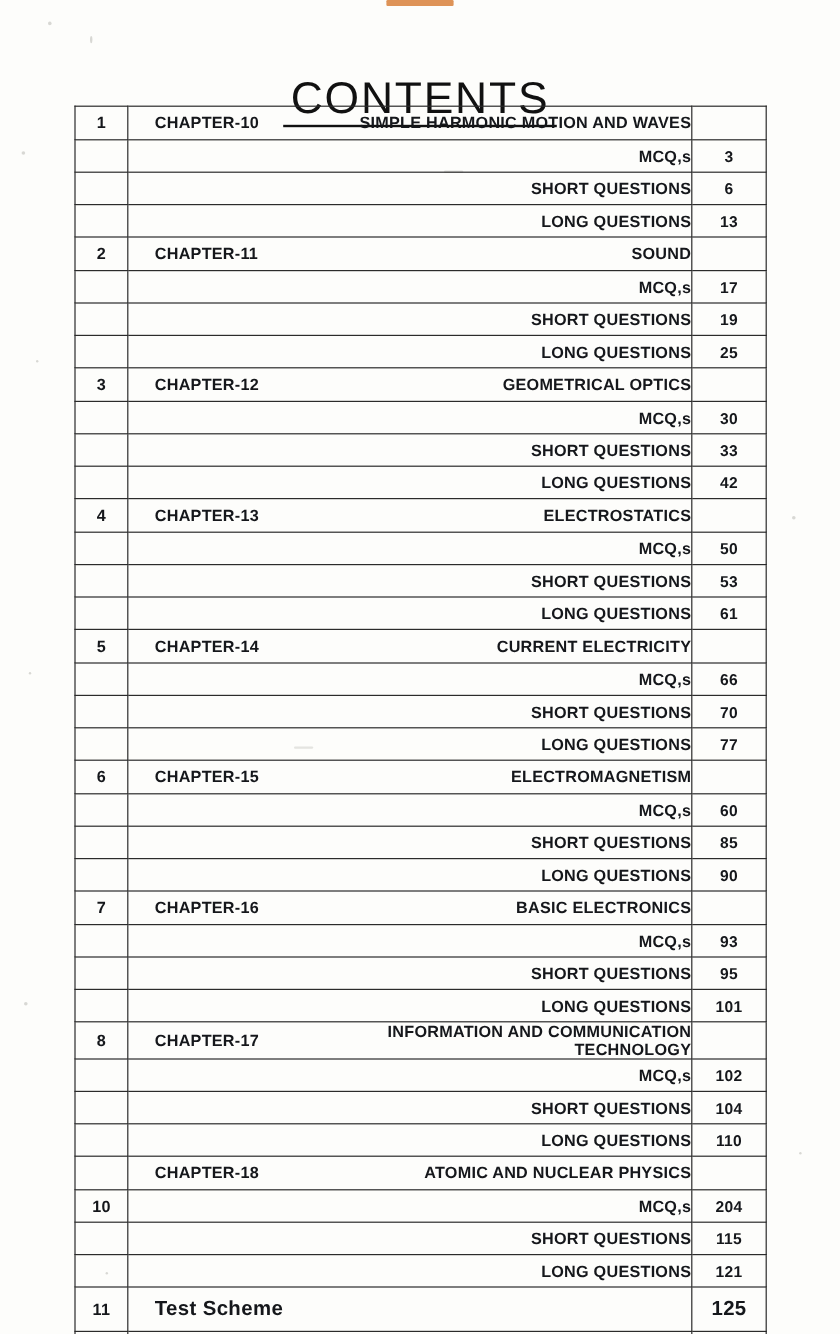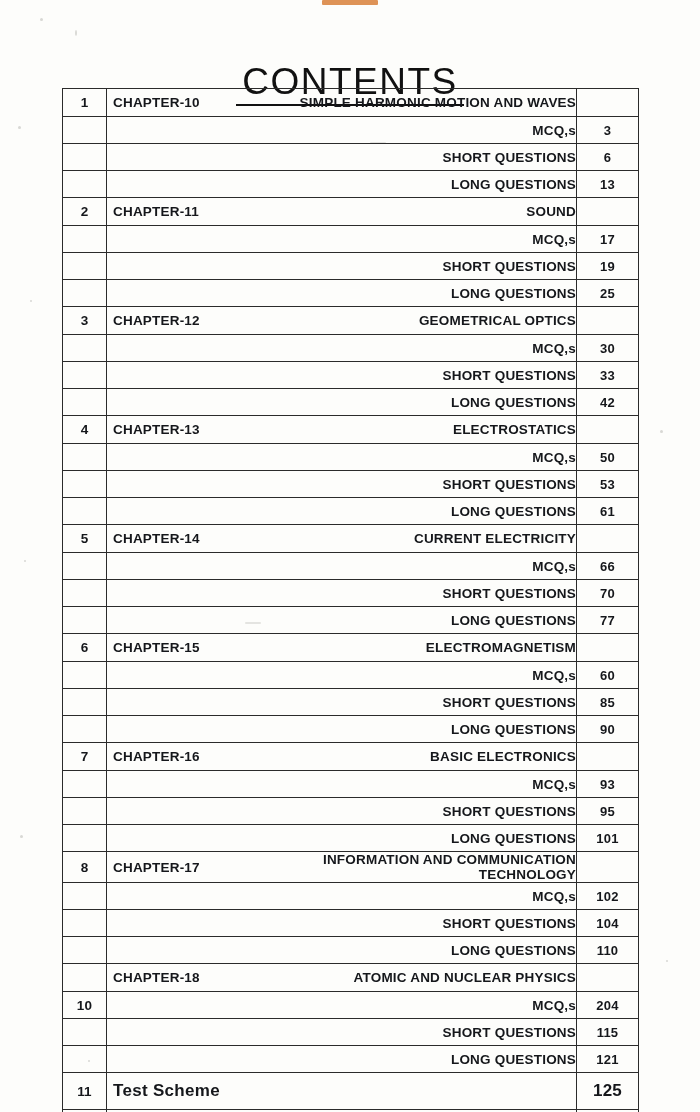--- a/index.html
+++ b/index.html
@@ -69,21 +69,21 @@
   }
   col.c-num { width: 44px; }
   col.c-body { width: 470px; }
   col.c-page { width: 62px; }
 
   td.num {
     text-align: center;
     font-size: 13.5px;
   }
   td.body {
-    padding-left: 6px;
+    padding-left: 22px;
   }
   td.page {
     text-align: center;
     font-size: 13px;
   }
   .chapter-row td {
     height: 27px;
   }
   .chap-wrap {
     display: flex;

